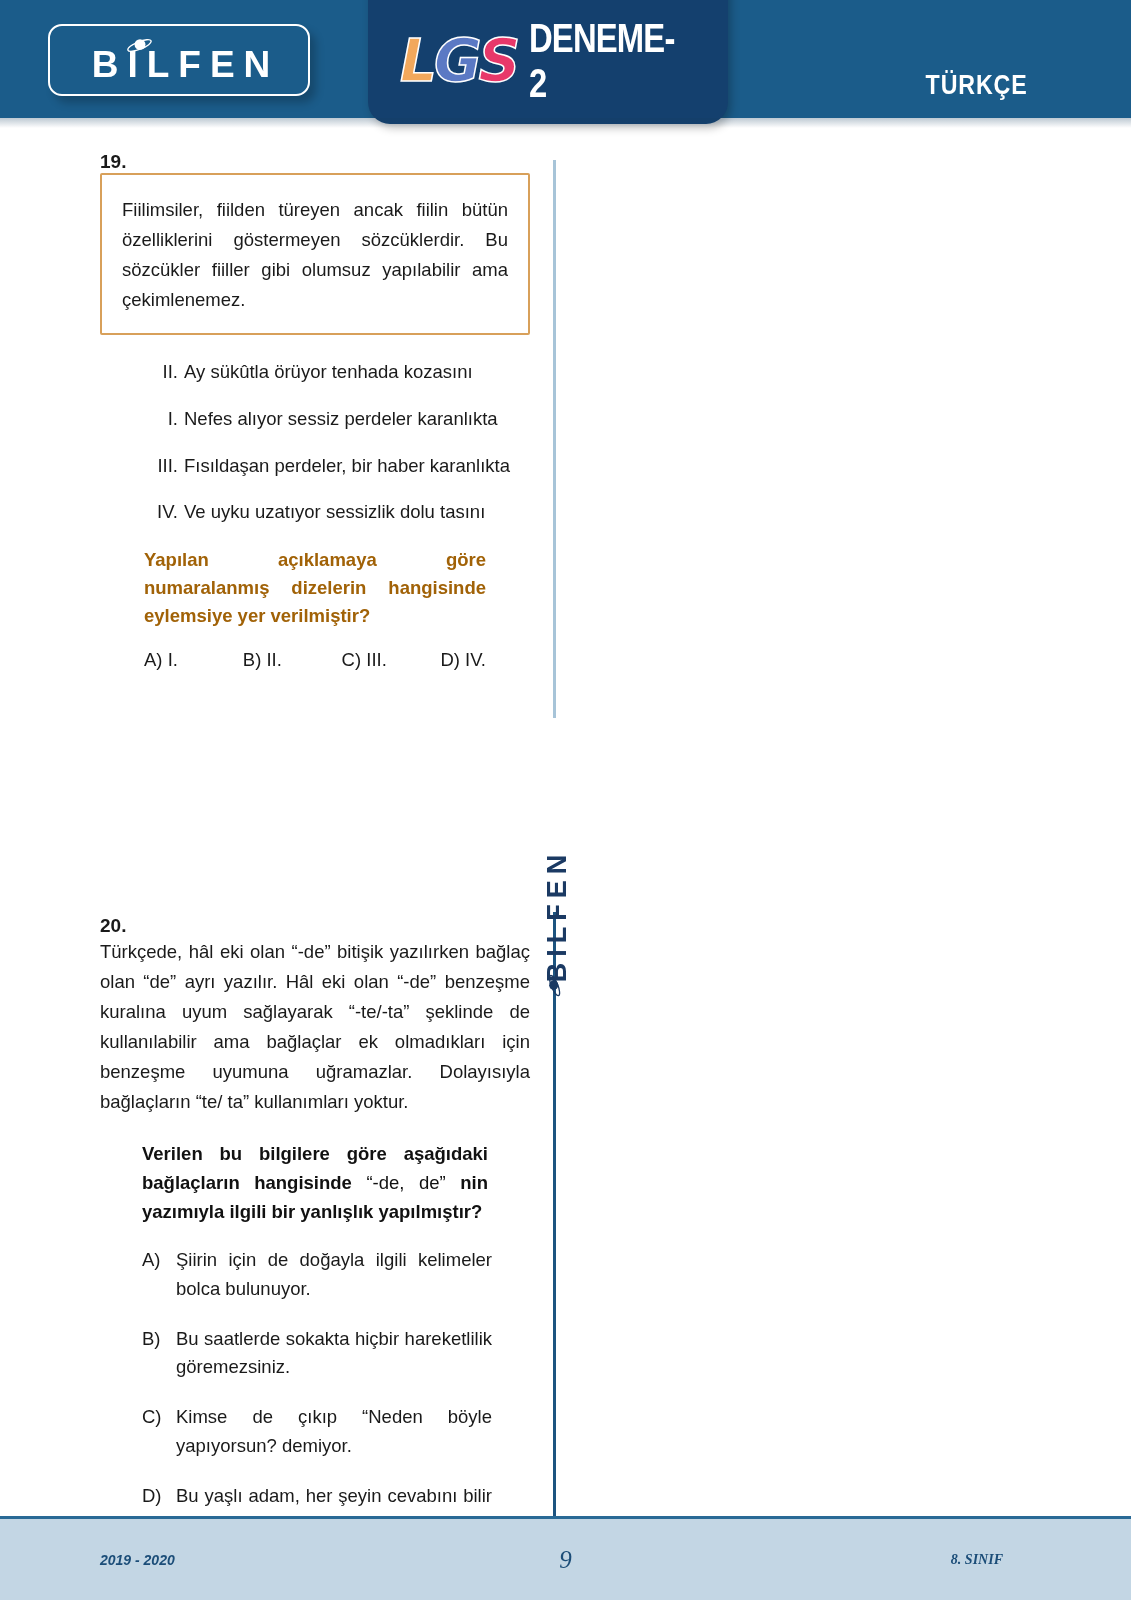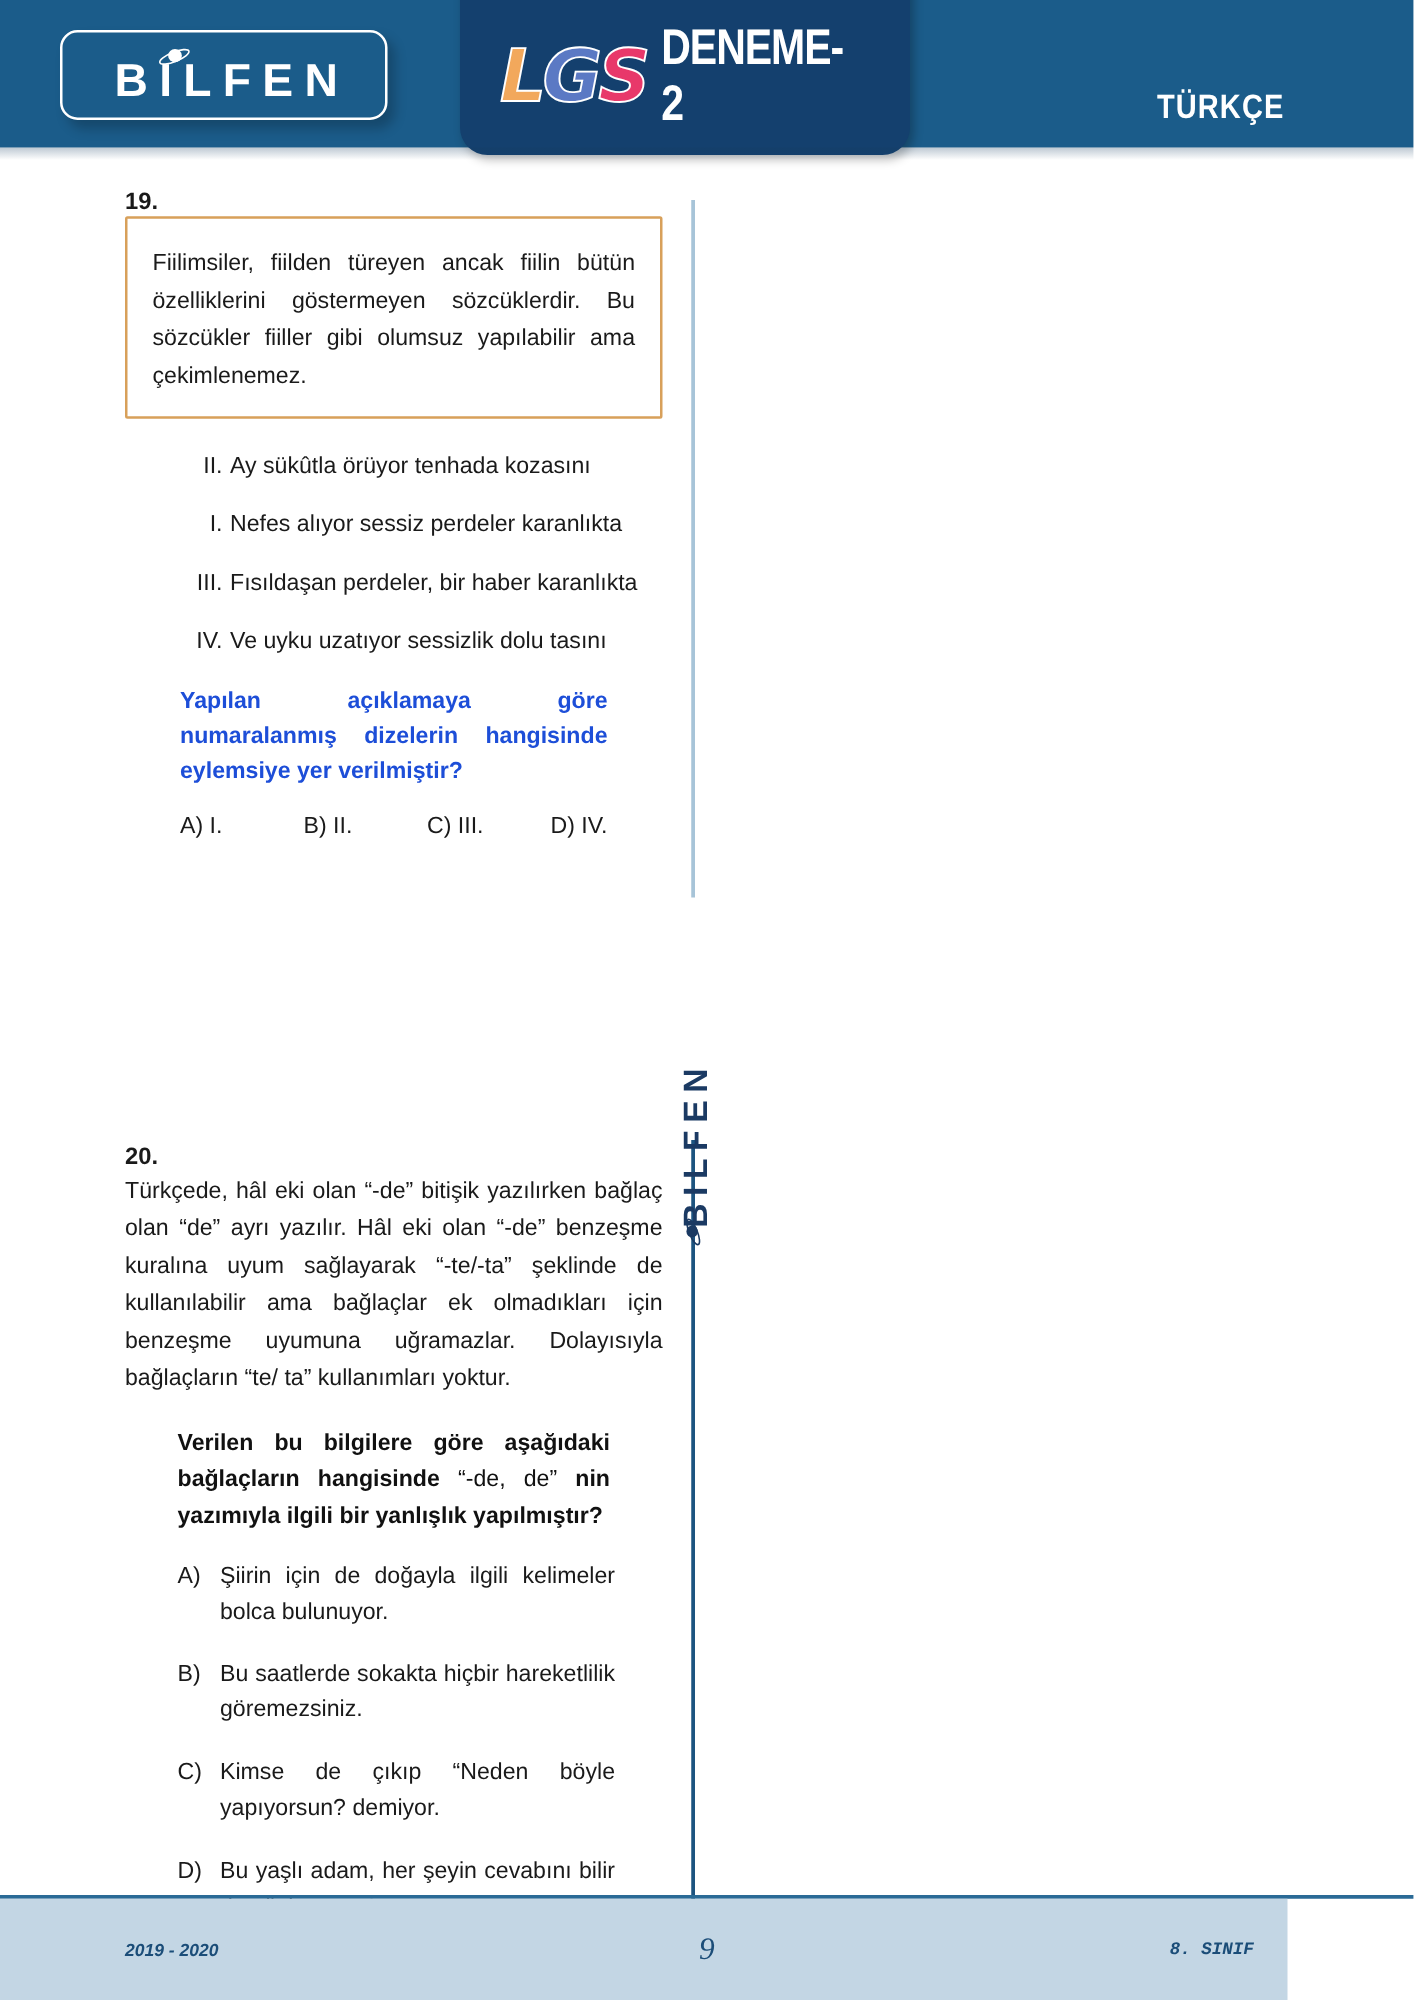--- a/index.html
+++ b/index.html
@@ -221,21 +221,21 @@
     text-align: right;
     margin-right: 6px;
   }
 
   .stem {
     margin-top: 12px;
     padding-left: 44px;
     font-size: 18.5px;
     font-weight: bold;
     line-height: 1.5;
-    color: #1d4ed8;
+    color: #a16207;
     text-align: justify;
     text-align-last: left;
     width: 386px;
     font-family: "Liberation Sans", sans-serif;
   }
 
   .options-inline {
     margin-top: 20px;
     padding-left: 44px;
     display: flex;
@@ -298,21 +298,21 @@
   
   .footer-rule {
     position: absolute;
     left: 0; top: 1516px;
     width: 1131px; height: 3px;
     background: #2a6a96;
   }
   .footer {
     position: absolute;
     left: 0; top: 1519px;
-    width: 1030px; height: 81px;
+    width: 1131px; height: 81px;
     background: #c3d6e4;
   }
   .footer-inner {
     position: absolute;
     left: 0; top: 0;
     width: 1131px; height: 81px;
     display: flex;
     align-items: center;
   }
   .footer-left {
@@ -333,21 +333,21 @@
     font-style: italic;
     font-family: "Liberation Serif", serif;
   }
   .footer-right {
     position: absolute;
     right: 128px;
     color: #1b4d78;
     font-size: 14px;
     font-style: italic;
     font-weight: bold;
-    font-family: Liberation Mono, monospace;
+    font-family: Liberation Serif, serif;
   }
 </style>
 </head>
 <body>
 
 <div class="page">
 
   <div class="header">
 
     <div class="bilfen-logo">

